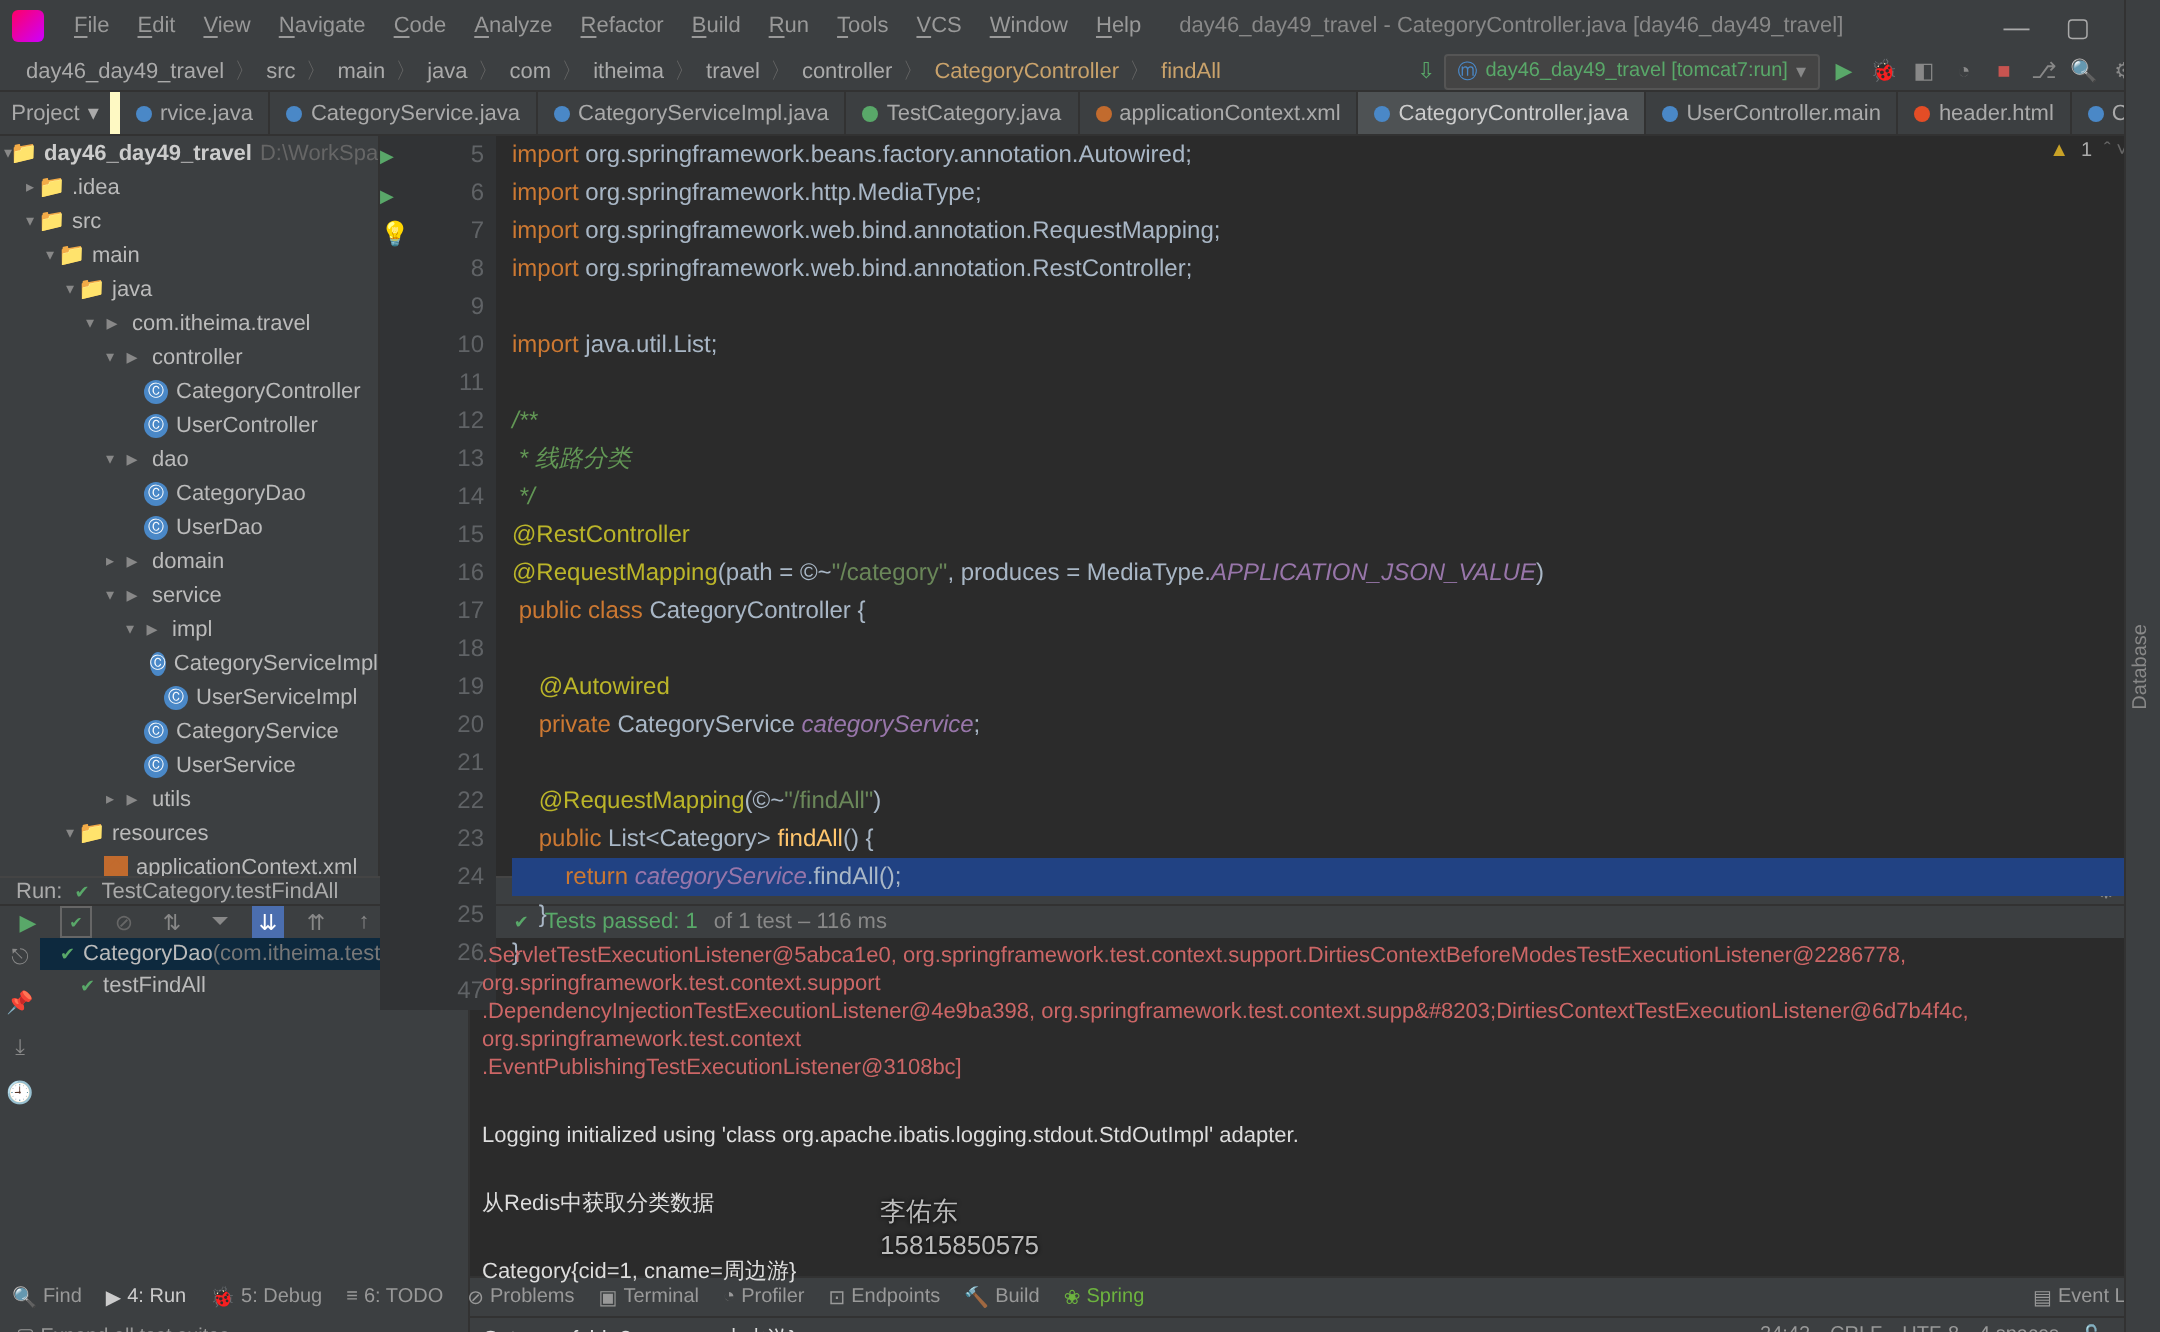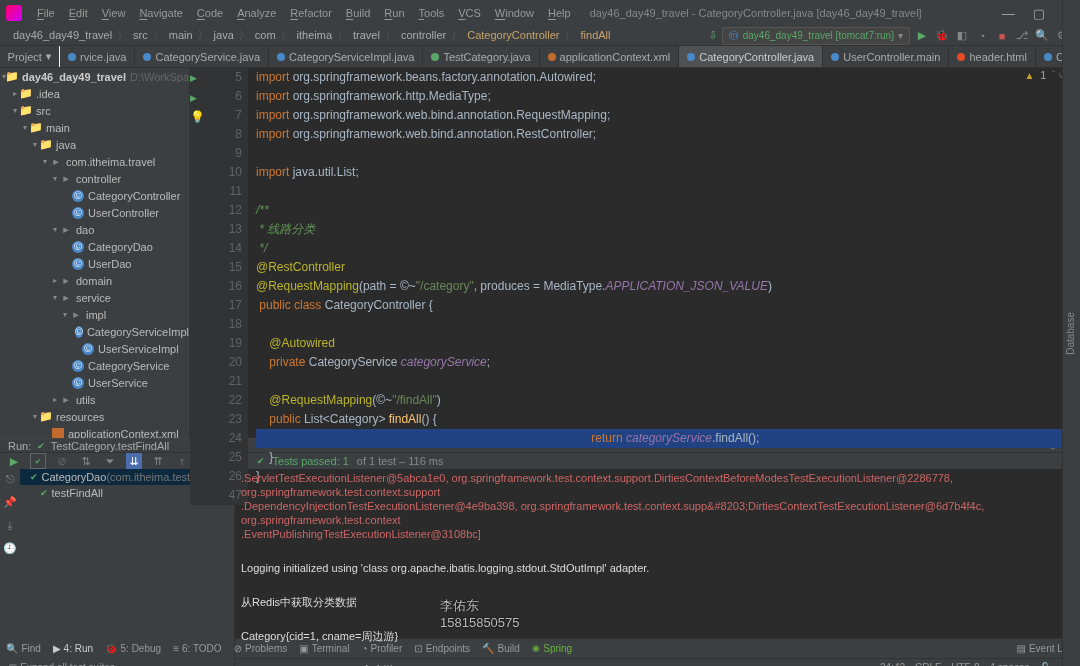--- a/index.html
+++ b/index.html
@@ -45,21 +45,21 @@
 .pkgIcon { color: #888; }
 
 
 .editor { flex: 1; background: #2b2b2b; display: flex; flex-direction: column; position: relative; }
 .gutter-code { display: flex; flex: 1; font-family: Consolas, monospace; font-size: 12px; line-height: 19px; }
 .gutter { width: 36px; background: #313335; color: #606366; text-align: right; padding-right: 6px; }
 .gutter .gl { height: 19px; position: relative; }
 .gutterL { width: 22px; background: #313335; }
 .code { flex: 1; padding-left: 8px; color: #a9b7c6; position: relative; }
 .code .cl { height: 19px; white-space: pre; position: absolute; left: 8px; right: 0; }
-.code .cl.sel { background: #214283; text-align: center; }
+.code .cl.sel { background: #214283; }
 .kw { color: #cc7832; }
 .str { color: #6a8759; }
 .cls { color: #a9b7c6; }
 .ann { color: #bbb529; }
 .doc { color: #629755; font-style: italic; }
 .mth { color: #ffc66d; }
 .prop { color: #9876aa; font-style: italic; }
 
 .editor-right-rail { width: 12px; background: #313335; }
 .editor-right-tools { position: absolute; right: 0; top: 0; width: 18px; height: 100%; background: #3c3f41; border-left: 1px solid #323232; writing-mode: vertical-lr; display: flex; flex-direction: column; align-items: center; font-size: 10px; color: #888; }
@@ -122,21 +122,21 @@
     <span class="icon-btn">◧</span>
     <span class="icon-btn">◔</span>
     <span class="icon-btn" style="color:#c75450">■</span>
     <span class="icon-btn">⎇</span>
     <span class="icon-btn">🔍</span>
     <span class="icon-btn">⚙</span>
   </div>
 </div>
 
 <div class="tabs" id="tabs">
-  <div class="tab" style="width:60px;justify-content:center;border-right:1px solid #fef9c3">
+  <div class="tab" style="width:60px;justify-content:center;border-right:5px solid #fef9c3">
     <span>Project</span> ▾
   </div>
 <div class="tab">
       <span class="dot dot-blue"></span>
       <span>rvice.java</span>
     </div>
     <div class="tab">
       <span class="dot dot-blue"></span>
       <span>CategoryService.java</span>
     </div>

